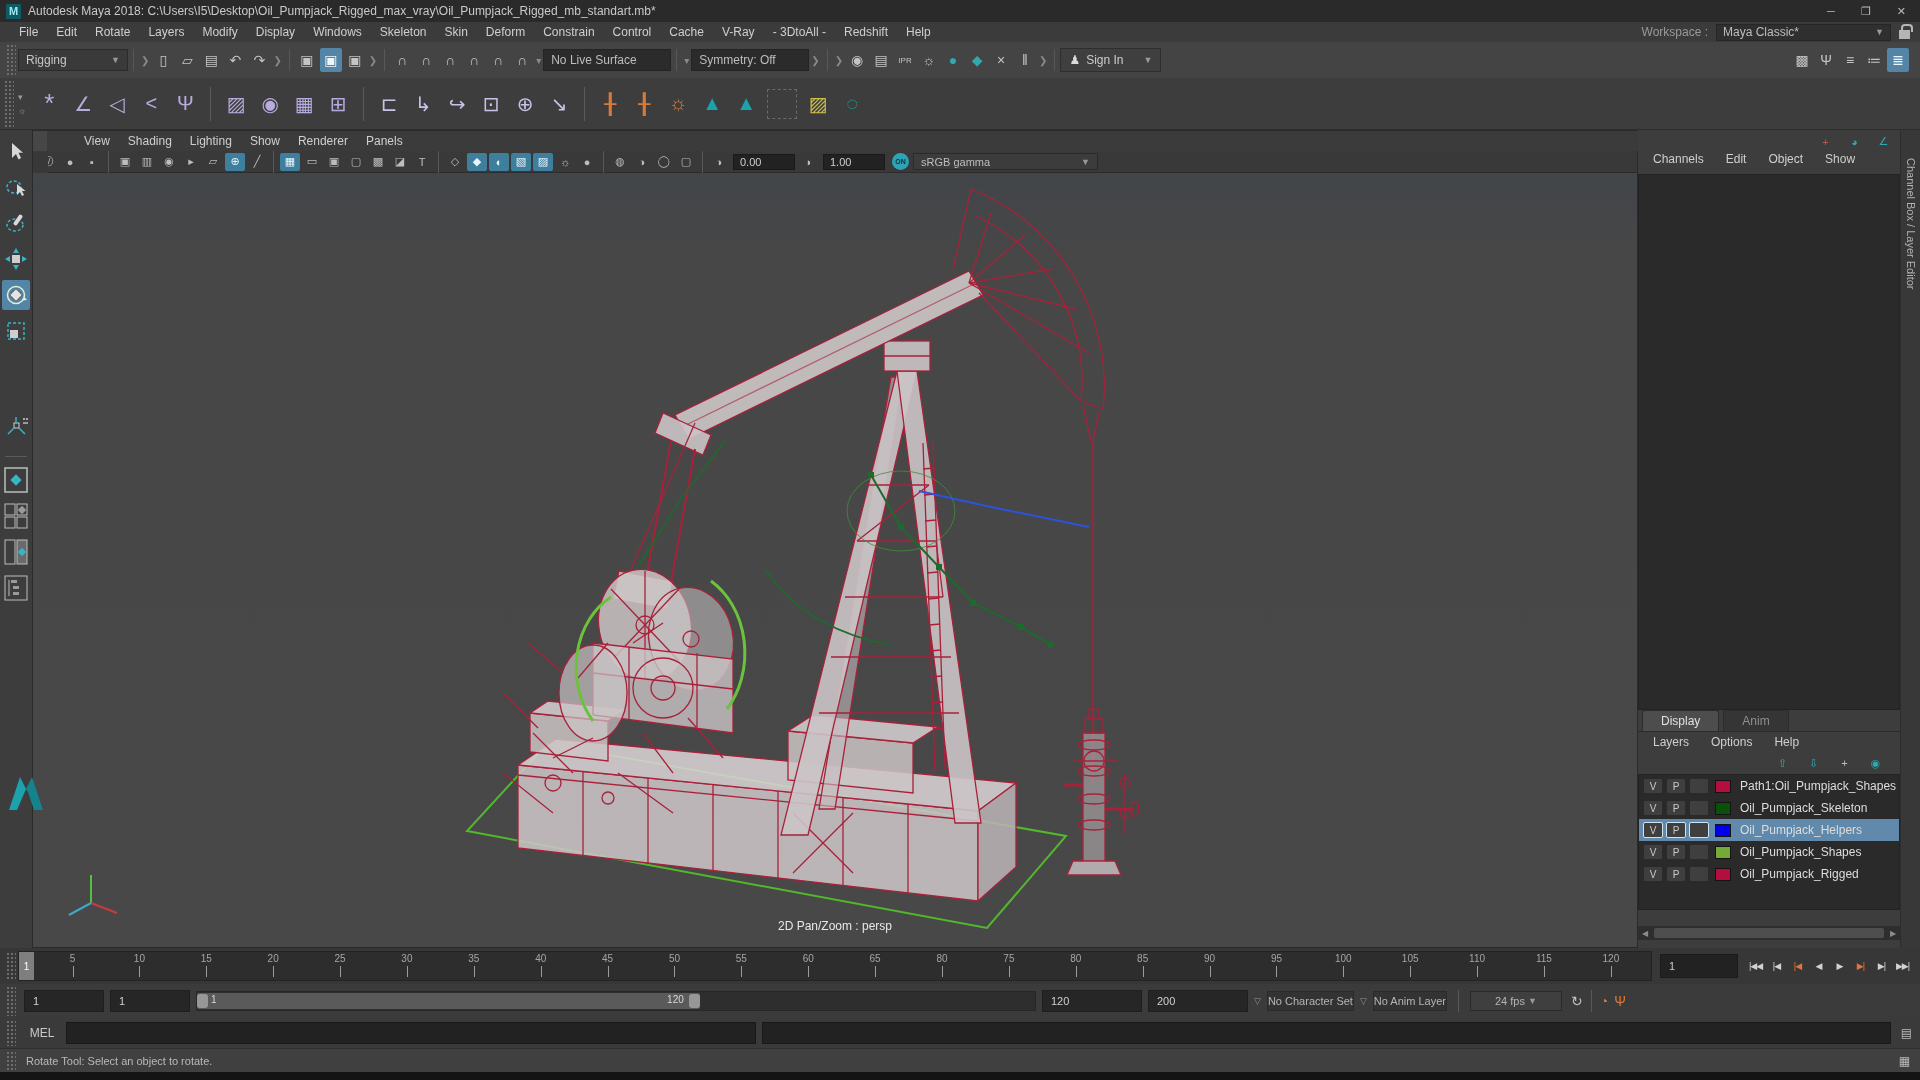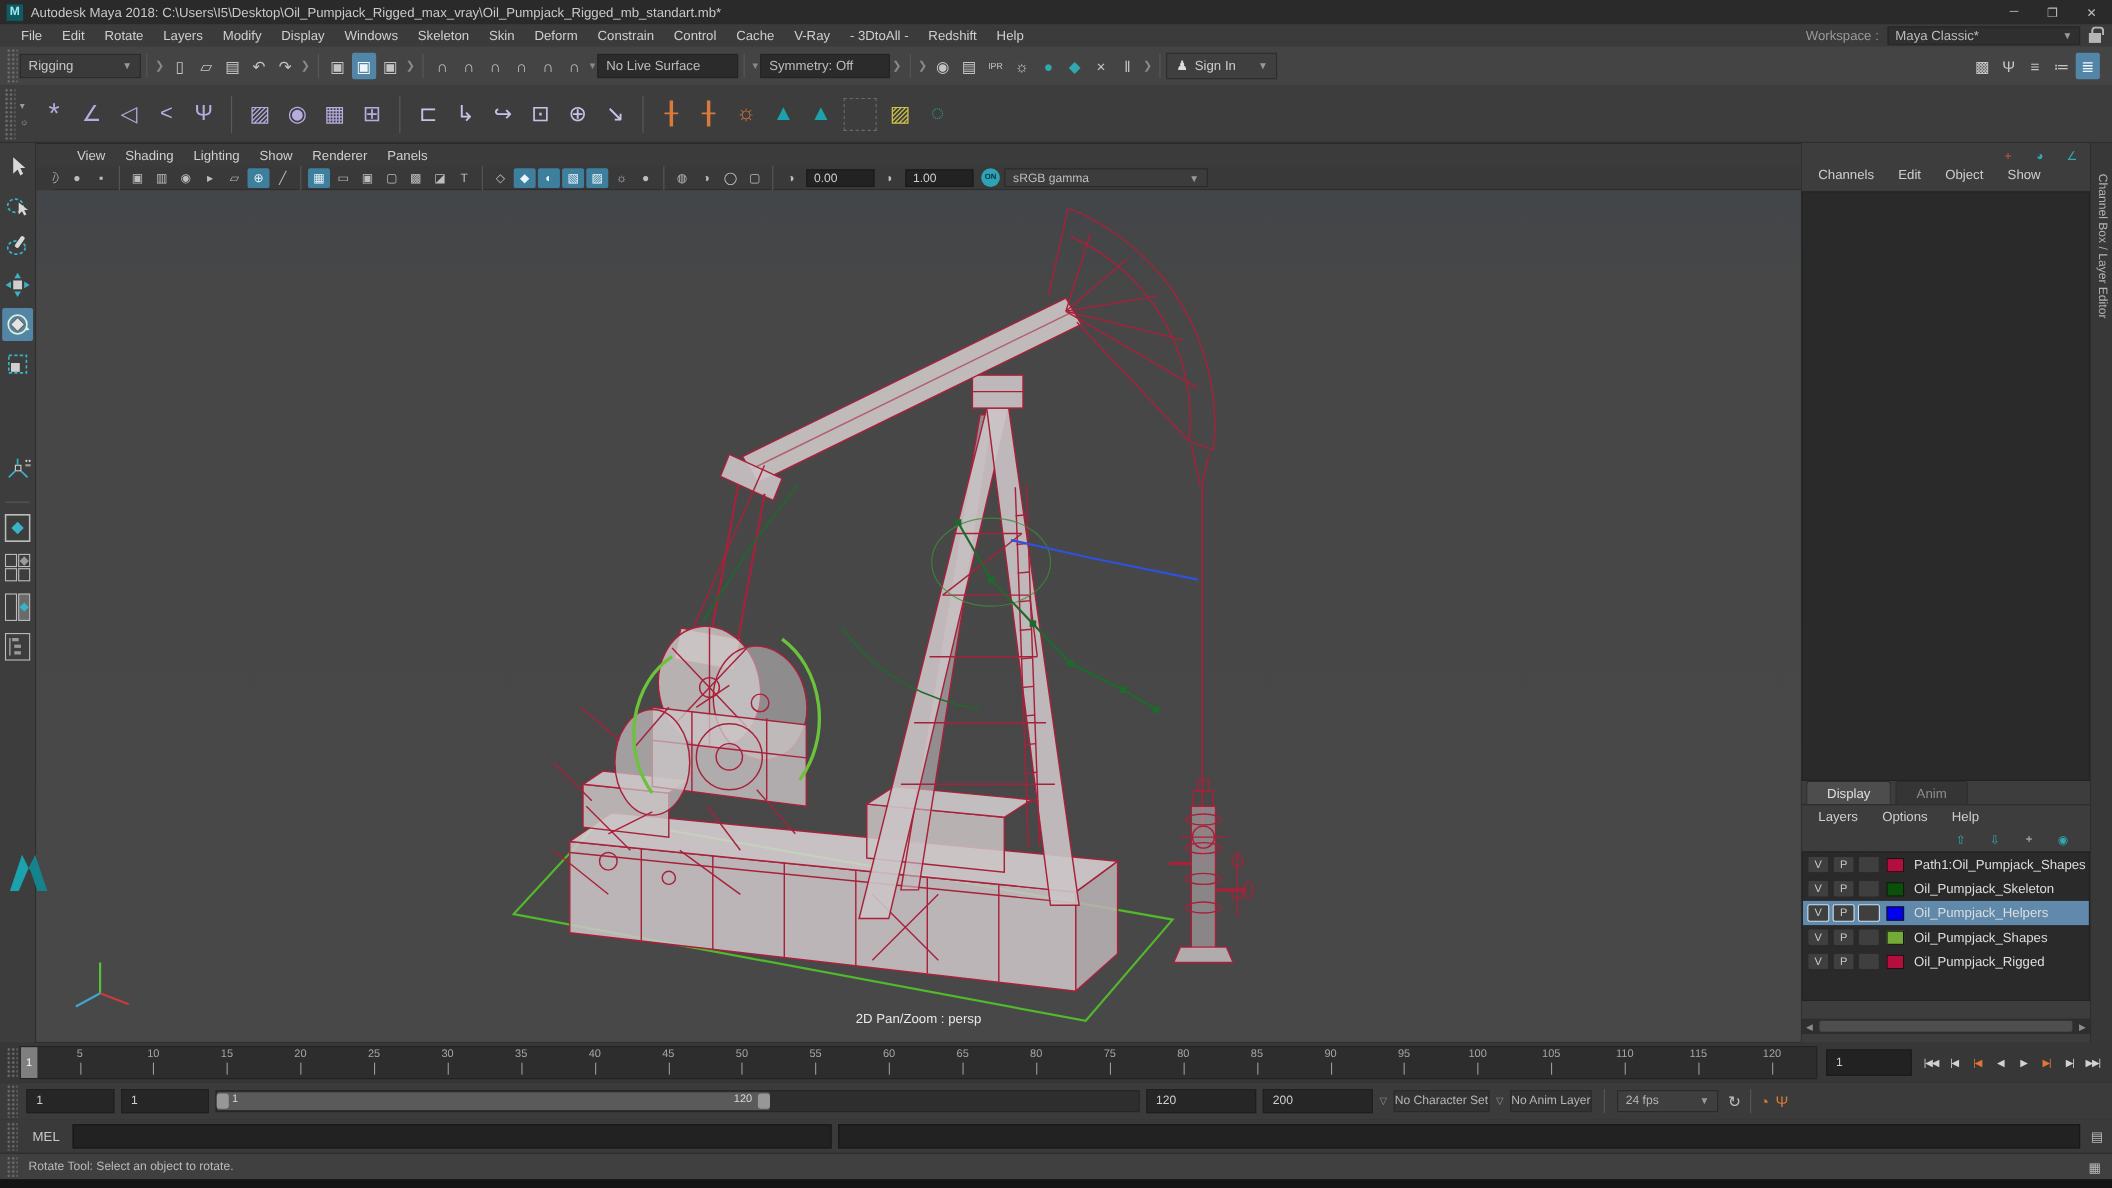--- a/index.html
+++ b/index.html
@@ -66,21 +66,21 @@
   #toolbox { position:absolute; left:0; top:0; width:32px; height:100%; background:#3d3d3d;
     display:flex; flex-direction:column; align-items:center; padding-top:6px; }
   .tool { width:28px; height:30px; display:flex; align-items:center; justify-content:center;
     border-radius:2px; margin-bottom:6px; }
   .tool.active { background:#5285a6; }
   #toolbox .gap { height:60px; }
   #toolbox hr { width:22px; border:none; border-top:1px solid #5a5a5a; margin:8px 0; }
 
   #viewport { position:absolute; left:32px; top:0; width:1606px; height:100%;
     border:1px solid #2a2a2a; background:#474747; }
-  #vp-menus { position:absolute; left:0; top:0; width:100%; height:20px; background:#3b3b3b;
+  #vp-menus { position:absolute; left:14px; top:0; width:100%; height:20px; background:#3b3b3b;
     display:flex; align-items:center; padding-left:28px; }
   #vp-toolbar { position:absolute; left:0; top:20px; width:100%; height:22px; background:#393939;
     display:flex; align-items:center; padding-left:4px; border-bottom:1px solid #2c2c2c; }
   .vt-icon { min-width:20px; height:18px; display:flex; align-items:center; justify-content:center;
     font-size:11px; color:#bdbdbd; border-radius:2px; margin:0 1px; }
   .vt-icon.active { background:#3f7f9e; color:#e8f6fc; }
   .vt-field { width:62px; height:16px; background:#222; border:1px solid #1a1a1a; color:#cfcfcf;
     font-size:11px; display:flex; align-items:center; padding:0 6px; margin:0 3px; }
   #vt-on { width:17px; height:17px; border-radius:50%; background:#2fa3b6; color:#07323b;
     font-size:7px; font-weight:bold; display:flex; align-items:center; justify-content:center; margin:0 4px; }
@@ -147,21 +147,21 @@
   .rfield { width:80px; height:22px; background:#262626; border:1px solid #1f1f1f; color:#cfcfcf;
     font-size:11px; display:flex; align-items:center; padding:0 8px; }
   #rtrack { position:relative; width:840px; height:20px; background:#2e2e2e; border:1px solid #262626; }
   #rbar { position:absolute; left:0; top:1px; width:60%; height:16px; background:#5a5a5a; border-radius:2px; }
   .rhandle { position:absolute; top:1px; width:11px; height:14px; background:#979797; border-radius:3px; }
   #rbar .lab { position:absolute; top:1px; font-size:10px; color:#d8d8d8; }
   .tinyarr { color:#8f8f8f; font-size:9px; }
   .charbox { height:20px; background:#333; border:1px solid #2a2a2a; color:#b5b5b5; font-size:11px;
     display:flex; align-items:center; padding:0 0; }
   #fps-drop { width:92px; height:20px; background:#3f3f3f; border:1px solid #2a2a2a; color:#b5b5b5;
-    font-size:11px; display:flex; align-items:center; padding:0 7px; }
+    font-size:11px; display:flex; align-items:center; padding:0 24px; }
   #fps-drop .arr { margin-left:auto; font-size:9px; color:#999; }
   .rs-icon { font-size:14px; color:#c0c0c0; padding:0 3px; }
   .rs-icon.orange { color:#d57a38; }
 
   
   #commandline { position:absolute; left:0; top:1018px; width:100%; height:30px; background:#3a3a3a;
     display:flex; align-items:center; padding:0 4px; gap:6px; }
   #mel-label { width:36px; text-align:center; color:#c9c9c9; }
   #mel-input { width:690px; height:22px; background:#222; border:1px solid #181818; }
   #mel-output { flex:1; height:22px; background:#222; border:1px solid #181818; }

